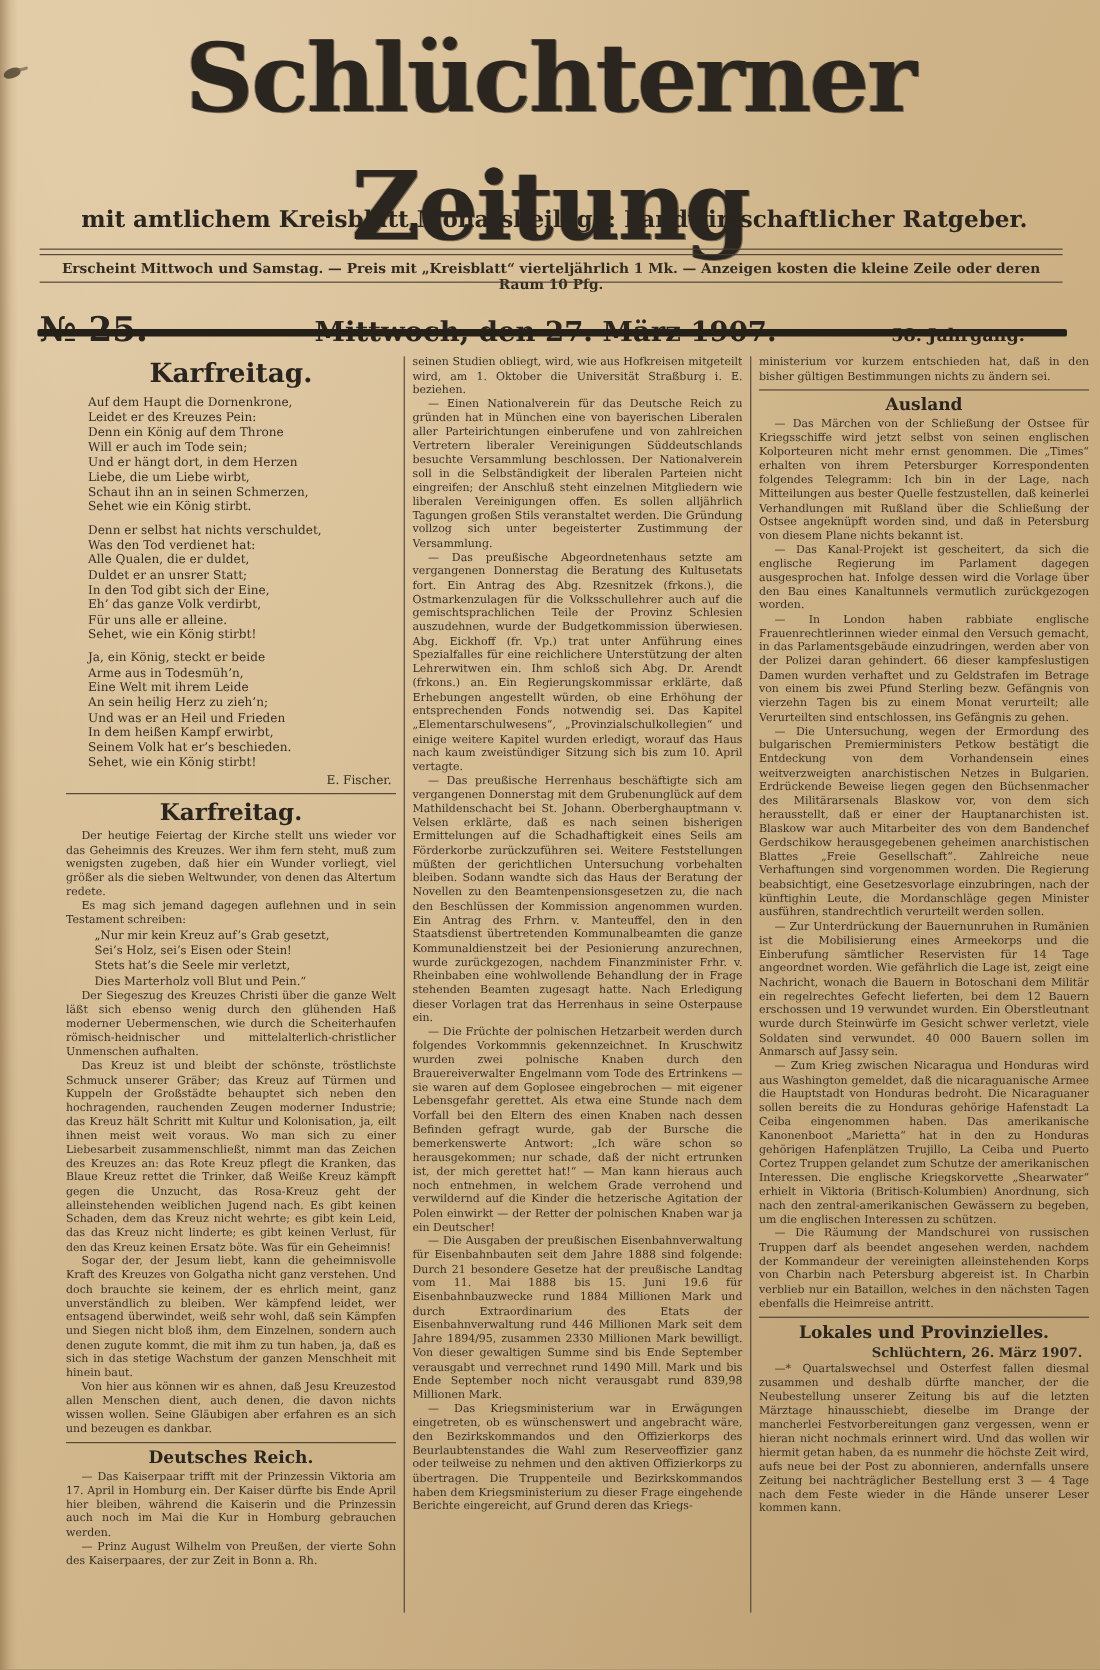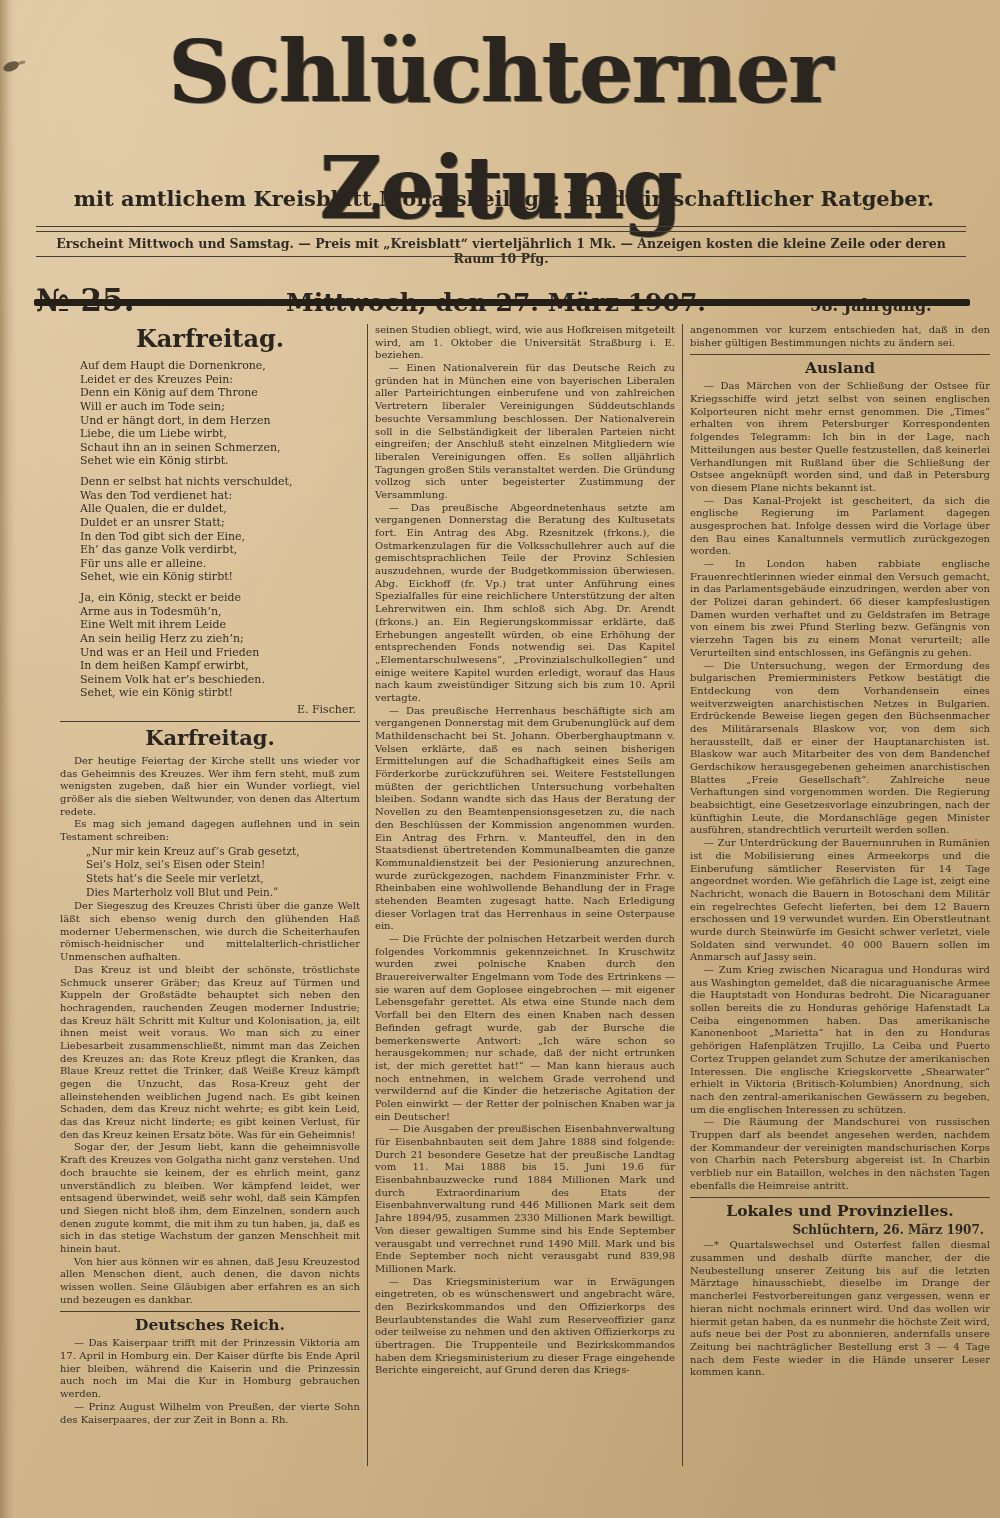--- a/index.html
+++ b/index.html
@@ -128,30 +128,30 @@
       <p class="body-par">— Das preußische Abgeordnetenhaus setzte am vergangenen Donnerstag die Beratung des Kultusetats fort. Ein Antrag des Abg. Rzesnitzek (frkons.), die Ostmarkenzulagen für die Volksschullehrer auch auf die gemischtsprachlichen Teile der Provinz Schlesien auszudehnen, wurde der Budgetkommission überwiesen. Abg. Eickhoff (fr. Vp.) trat unter Anführung eines Spezialfalles für eine reichlichere Unterstützung der alten Lehrerwitwen ein. Ihm schloß sich Abg. Dr. Arendt (frkons.) an. Ein Regierungskommissar erklärte, daß Erhebungen angestellt würden, ob eine Erhöhung der entsprechenden Fonds notwendig sei. Das Kapitel „Elementarschulwesens“, „Provinzialschulkollegien“ und einige weitere Kapitel wurden erledigt, worauf das Haus nach kaum zweistündiger Sitzung sich bis zum 10. April vertagte.</p>
       <p class="body-par">— Das preußische Herrenhaus beschäftigte sich am vergangenen Donnerstag mit dem Grubenunglück auf dem Mathildenschacht bei St. Johann. Oberberghauptmann v. Velsen erklärte, daß es nach seinen bisherigen Ermittelungen auf die Schadhaftigkeit eines Seils am Förderkorbe zurückzuführen sei. Weitere Feststellungen müßten der gerichtlichen Untersuchung vorbehalten bleiben. Sodann wandte sich das Haus der Beratung der Novellen zu den Beamtenpensionsgesetzen zu, die nach den Beschlüssen der Kommission angenommen wurden. Ein Antrag des Frhrn. v. Manteuffel, den in den Staatsdienst übertretenden Kommunalbeamten die ganze Kommunaldienstzeit bei der Pesionierung anzurechnen, wurde zurückgezogen, nachdem Finanzminister Frhr. v. Rheinbaben eine wohlwollende Behandlung der in Frage stehenden Beamten zugesagt hatte. Nach Erledigung dieser Vorlagen trat das Herrenhaus in seine Osterpause ein.</p>
       <p class="body-par">— Die Früchte der polnischen Hetzarbeit werden durch folgendes Vorkommnis gekennzeichnet. In Kruschwitz wurden zwei polnische Knaben durch den Brauereiverwalter Engelmann vom Tode des Ertrinkens — sie waren auf dem Goplosee eingebrochen — mit eigener Lebensgefahr gerettet. Als etwa eine Stunde nach dem Vorfall bei den Eltern des einen Knaben nach dessen Befinden gefragt wurde, gab der Bursche die bemerkenswerte Antwort: „Ich wäre schon so herausgekommen; nur schade, daß der nicht ertrunken ist, der mich gerettet hat!“ — Man kann hieraus auch noch entnehmen, in welchem Grade verrohend und verwildernd auf die Kinder die hetzerische Agitation der Polen einwirkt — der Retter der polnischen Knaben war ja ein Deutscher!</p>
       <p class="body-par">— Die Ausgaben der preußischen Eisenbahnverwaltung für Eisenbahnbauten seit dem Jahre 1888 sind folgende: Durch 21 besondere Gesetze hat der preußische Landtag vom 11. Mai 1888 bis 15. Juni 19.6 für Eisenbahnbauzwecke rund 1884 Millionen Mark und durch Extraordinarium des Etats der Eisenbahnverwaltung rund 446 Millionen Mark seit dem Jahre 1894/95, zusammen 2330 Millionen Mark bewilligt. Von dieser gewaltigen Summe sind bis Ende September verausgabt und verrechnet rund 1490 Mill. Mark und bis Ende September noch nicht verausgabt rund 839,98 Millionen Mark.</p>
       <p class="body-par">— Das Kriegsministerium war in Erwägungen eingetreten, ob es wünschenswert und angebracht wäre, den Bezirkskommandos und den Offizierkorps des Beurlaubtenstandes die Wahl zum Reserveoffizier ganz oder teilweise zu nehmen und den aktiven Offizierkorps zu übertragen. Die Truppenteile und Bezirkskommandos haben dem Kriegsministerium zu dieser Frage eingehende Berichte eingereicht, auf Grund deren das Kriegs-</p>
     </div>
 
     <div class="col-divider"></div>
 
     <div class="col">
-      <p class="body-par no-indent">angenommen vor kurzem entschieden hat, daß in den bisher gültigen Bestimmungen nichts zu ändern sei.</p>
+      <p class="body-par no-indent">ministerium vor kurzem entschieden hat, daß in den bisher gültigen Bestimmungen nichts zu ändern sei.</p>
       <div class="sect-rule"></div>
       <div class="head-md">Ausland</div>
       <p class="body-par">— Das Märchen von der Schließung der Ostsee für Kriegsschiffe wird jetzt selbst von seinen englischen Kolporteuren nicht mehr ernst genommen. Die „Times“ erhalten von ihrem Petersburger Korrespondenten folgendes Telegramm: Ich bin in der Lage, nach Mitteilungen aus bester Quelle festzustellen, daß keinerlei Verhandlungen mit Rußland über die Schließung der Ostsee angeknüpft worden sind, und daß in Petersburg von diesem Plane nichts bekannt ist.</p>
       <p class="body-par">— Das Kanal-Projekt ist gescheitert, da sich die englische Regierung im Parlament dagegen ausgesprochen hat. Infolge dessen wird die Vorlage über den Bau eines Kanaltunnels vermutlich zurückgezogen worden.</p>
       <p class="body-par">— In London haben rabbiate englische Frauenrechtlerinnen wieder einmal den Versuch gemacht, in das Parlamentsgebäude einzudringen, werden aber von der Polizei daran gehindert. 66 dieser kampfeslustigen Damen wurden verhaftet und zu Geldstrafen im Betrage von einem bis zwei Pfund Sterling bezw. Gefängnis von vierzehn Tagen bis zu einem Monat verurteilt; alle Verurteilten sind entschlossen, ins Gefängnis zu gehen.</p>
       <p class="body-par">— Die Untersuchung, wegen der Ermordung des bulgarischen Premierministers Petkow bestätigt die Entdeckung von dem Vorhandensein eines weitverzweigten anarchistischen Netzes in Bulgarien. Erdrückende Beweise liegen gegen den Büchsenmacher des Militärarsenals Blaskow vor, von dem sich herausstellt, daß er einer der Hauptanarchisten ist. Blaskow war auch Mitarbeiter des von dem Bandenchef Gerdschikow herausgegebenen geheimen anarchistischen Blattes „Freie Gesellschaft“. Zahlreiche neue Verhaftungen sind vorgenommen worden. Die Regierung beabsichtigt, eine Gesetzesvorlage einzubringen, nach der künftighin Leute, die Mordanschläge gegen Minister ausführen, standrechtlich verurteilt werden sollen.</p>
       <p class="body-par">— Zur Unterdrückung der Bauernunruhen in Rumänien ist die Mobilisierung eines Armeekorps und die Einberufung sämtlicher Reservisten für 14 Tage angeordnet worden. Wie gefährlich die Lage ist, zeigt eine Nachricht, wonach die Bauern in Botoschani dem Militär ein regelrechtes Gefecht lieferten, bei dem 12 Bauern erschossen und 19 verwundet wurden. Ein Oberstleutnant wurde durch Steinwürfe im Gesicht schwer verletzt, viele Soldaten sind verwundet. 40 000 Bauern sollen im Anmarsch auf Jassy sein.</p>
       <p class="body-par">— Zum Krieg zwischen Nicaragua und Honduras wird aus Washington gemeldet, daß die nicaraguanische Armee die Hauptstadt von Honduras bedroht. Die Nicaraguaner sollen bereits die zu Honduras gehörige Hafenstadt La Ceiba eingenommen haben. Das amerikanische Kanonenboot „Marietta“ hat in den zu Honduras gehörigen Hafenplätzen Trujillo, La Ceiba und Puerto Cortez Truppen gelandet zum Schutze der amerikanischen Interessen. Die englische Kriegskorvette „Shearwater“ erhielt in Viktoria (Britisch-Kolumbien) Anordnung, sich nach den zentral-amerikanischen Gewässern zu begeben, um die englischen Interessen zu schützen.</p>
-      <p class="body-par">— Die Räumung der Mandschurei von russischen Truppen darf als beendet angesehen werden, nachdem der Kommandeur der vereinigten mandschurischen Korps von Charbin nach Petersburg abgereist ist. In Charbin verblieb nur ein Bataillon, welches in den nächsten Tagen ebenfalls die Heimreise antritt.</p>
+      <p class="body-par">— Die Räumung der Mandschurei von russischen Truppen darf als beendet angesehen werden, nachdem der Kommandeur der vereinigten alleinstehenden Korps von Charbin nach Petersburg abgereist ist. In Charbin verblieb nur ein Bataillon, welches in den nächsten Tagen ebenfalls die Heimreise antritt.</p>
       <div class="sect-rule"></div>
       <div class="head-md">Lokales und Provinzielles.</div>
       <div class="dateline">Schlüchtern, 26. März 1907.</div>
       <p class="body-par">—* Quartalswechsel und Osterfest fallen diesmal zusammen und deshalb dürfte mancher, der die Neubestellung unserer Zeitung bis auf die letzten Märztage hinausschiebt, dieselbe im Drange der mancherlei Festvorbereitungen ganz vergessen, wenn er hieran nicht nochmals erinnert wird. Und das wollen wir hiermit getan haben, da es nunmehr die höchste Zeit wird, aufs neue bei der Post zu abonnieren, andernfalls unsere Zeitung bei nachträglicher Bestellung erst 3 — 4 Tage nach dem Feste wieder in die Hände unserer Leser kommen kann.</p>
     </div>
 
   </div>
 </div>
 
 </body></html>

